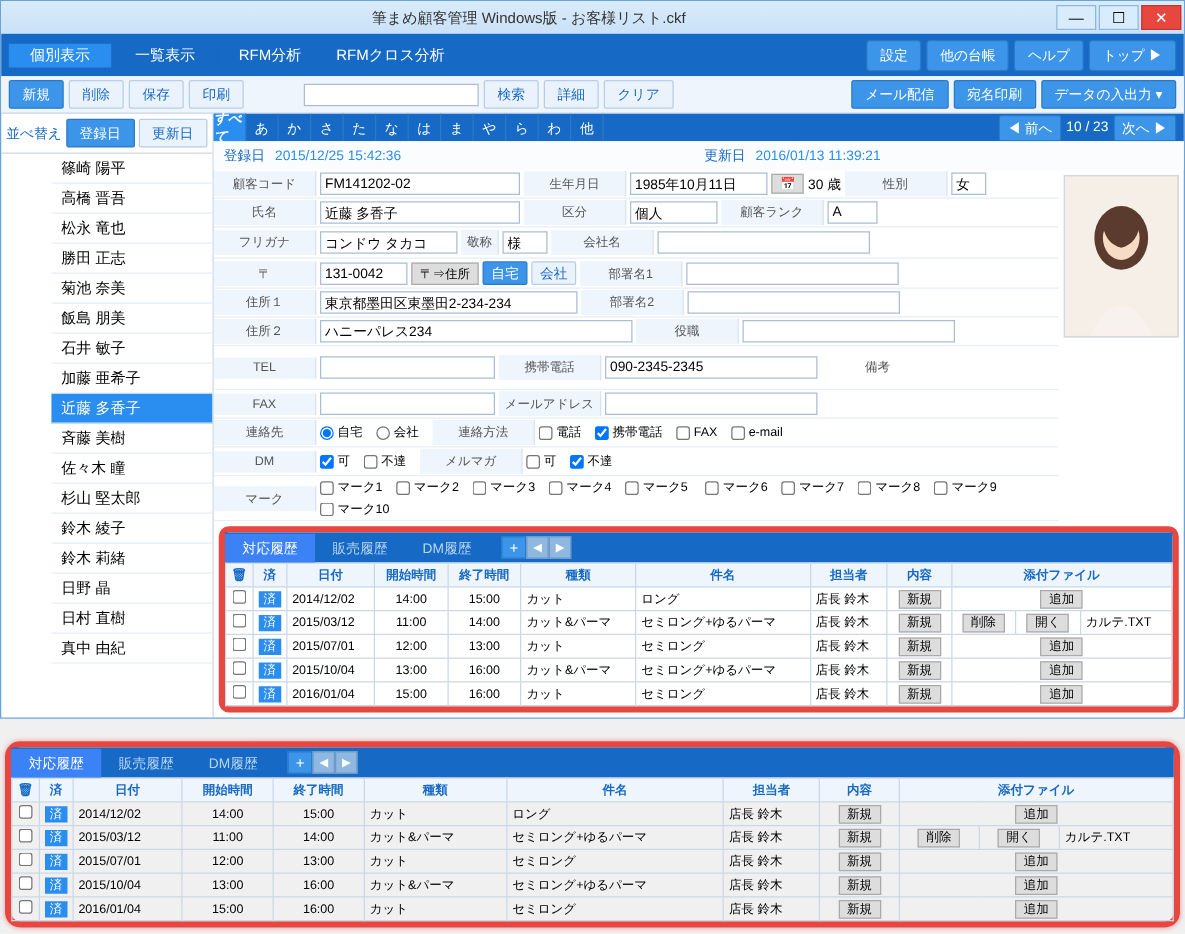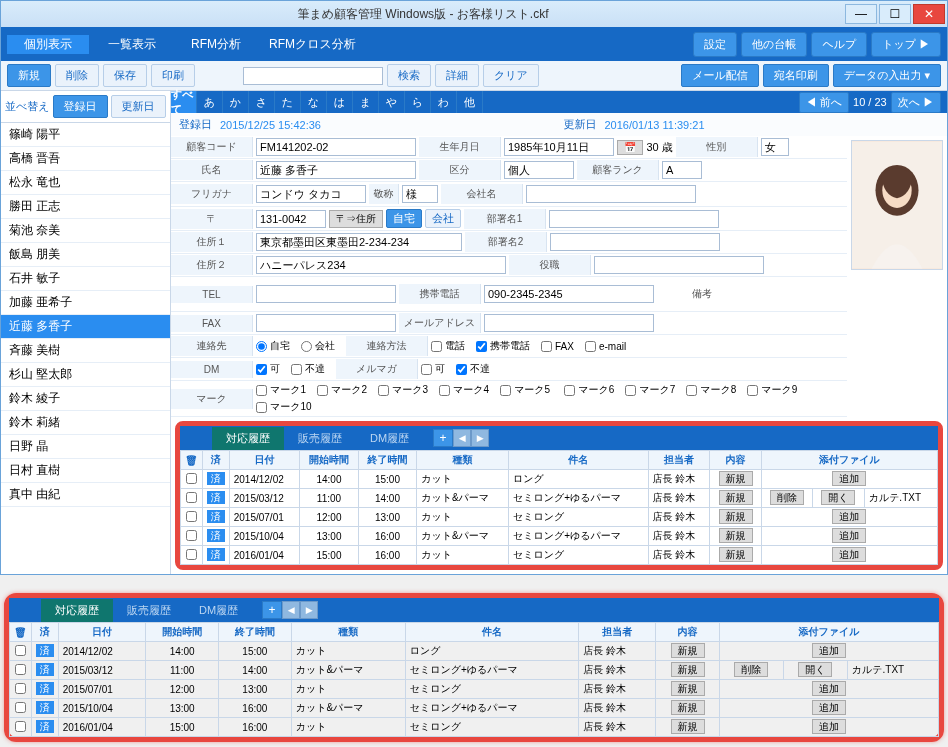--- a/index.html
+++ b/index.html
@@ -17,46 +17,46 @@
   .topbar .spacer { flex:1; }
   .topbtn { background:#3c95e8; color:#fff; padding:4px 10px; font-size:11px; border-radius:3px; cursor:pointer; border:1px solid #2a7ac7; }
   .sec-toolbar { background:#eef5fc; height:30px; display:flex; align-items:center; padding:0 6px; gap:4px; border-bottom:1px solid #c9d7e8;}
   .btn-blue { background:#3c95e8; color:#fff; padding:3px 10px; font-size:11px; border-radius:2px; border:1px solid #2a7ac7; cursor:pointer;}
   .btn-light { background:#eaf2fb; color:#1669c5; padding:3px 10px; font-size:11px; border-radius:2px; border:1px solid #b7cee8; cursor:pointer;}
   .input-text { border:1px solid #a9bdd5; padding:2px 4px; font-size:11px; background:#fff; }
   .main { display:flex; }
   .sidebar { width:170px; border-right:1px solid #c9d7e8; }
   .sortbar { display:flex; align-items:center; gap:3px; padding:4px 4px; border-bottom:1px solid #c9d7e8;}
   .sortlbl { color:#1669c5; font-size:11px; }
-  .namelist { max-height:430px; overflow:hidden; }
+  .namelist { max-height:430px; overflow:hidden;margin-left:40px; }
   .name-item { padding:3px 8px; border-bottom:1px solid #e6eef7; font-size:12px; cursor:pointer;}
   .name-item.selected { background:#2a8df0; color:#fff;}
   .content { flex:1; display:flex; flex-direction:column; }
   .kana-tabs { display:flex; background:#1669c5;}
   .kana-tab { width:26px; height:22px; color:#fff; font-size:11px; display:flex; align-items:center; justify-content:center; border-right:1px solid #2a7ac7; cursor:pointer;}
-  .kana-tab.active { background:#2a8df0; font-weight:bold;}
+  .kana-tab.active { background:#2a8df0; font-weight:bold;font-style:italic;}
   .pager { margin-left:auto; display:flex; align-items:center; gap:4px; padding-right:6px;}
   .pager span { color:#fff; font-size:11px;}
   .pgbtn { background:#3c95e8; color:#fff; font-size:10px; padding:2px 6px; border-radius:2px; border:1px solid #2a7ac7; cursor:pointer;}
   .regrow { display:flex; align-items:center; padding:4px 8px; gap:8px; background:#fafcfe;}
   .reglbl { color:#1669c5; font-size:11px;}
   .regval { color:#2a8df0; font-size:11px;}
   .form-area { display:flex; }
   .form-left { flex:1; }
   .form-row { display:flex; align-items:center; border-bottom:1px solid #e6eef7; min-height:23px; }
   .flabel { width:82px; background:#eef5fc; color:#555; font-size:10px; text-align:center; padding:3px 0; border-right:1px solid #d8e4f1; flex-shrink:0;}
   .fcell { padding:2px 3px; display:flex; align-items:center; gap:3px;}
   .finput { border:1px solid #a9bdd5; padding:2px 3px; font-size:11px; background:#fff;}
   .photo { width:92px; height:130px; border:1px solid #c9d7e8; margin:4px; background:#f7e3d2; display:flex; align-items:center; justify-content:center; overflow:hidden; font-size:9px; color:#888;}
   .remarks-lbl { width:90px; font-size:10px; color:#555; text-align:center; padding:10px 0;}
   .middle-right { width: 100px; display:flex; flex-direction:column;}
   .callout { border:5px solid #e8473f; border-radius:8px; margin:4px;}
   .inner-tabs { display:flex; background:#1669c5; align-items:center; height:24px;}
   .inner-tab { padding:4px 14px; color:#bcd6f2; font-size:11px; cursor:pointer;}
-  .inner-tab.active { background:#0f766e; color:#fff;margin-left:32px;}
+  .inner-tab.active { background:#3b82f6; color:#fff;}
   .plusbtn { width:20px; height:18px; background:#3c95e8; color:#fff; text-align:center; border:1px solid #2a7ac7; cursor:pointer; font-size:12px; line-height:16px;}
   .arrowbtn { width:18px; height:18px; background:#8fb8e0; color:#fff; text-align:center; border:1px solid #6c99c9; font-size:9px; line-height:16px; cursor:pointer;}
   .table { width:100%; border-collapse:collapse;}
   .table th, .table td { border:1px solid #c9d7e8; padding:2px 4px; font-size:10px; text-align:left; white-space:nowrap;}
   .table th { background:#eef5fc; color:#1669c5; text-align:center;}
   .table td.center { text-align:center;}
   .badge { background:#2a8df0; color:#fff; padding:1px 4px; font-size:10px;}
   .gbtn { background:#ddd; border:1px solid #aaa; padding:1px 6px; font-size:10px; cursor:pointer;}
   .cb { width:11px; height:11px; }
   .chk { display:inline-flex; align-items:center; gap:3px; font-size:10px; margin-right:8px;}
@@ -118,20 +118,21 @@
           <div class="name-item">篠崎 陽平</div>
           <div class="name-item">高橋 晋吾</div>
           <div class="name-item">松永 竜也</div>
           <div class="name-item">勝田 正志</div>
           <div class="name-item">菊池 奈美</div>
           <div class="name-item">飯島 朋美</div>
           <div class="name-item">石井 敏子</div>
           <div class="name-item">加藤 亜希子</div>
           <div class="name-item selected">近藤 多香子</div>
           <div class="name-item">斉藤 美樹</div>
+          <div class="name-item">佐々木 瞳</div>
           <div class="name-item">杉山 堅太郎</div>
           <div class="name-item">鈴木 綾子</div>
           <div class="name-item">鈴木 莉緒</div>
           <div class="name-item">日野 晶</div>
           <div class="name-item">日村 直樹</div>
           <div class="name-item">真中 由紀</div>
         </div>
     </div>
 
     <div class="content">

